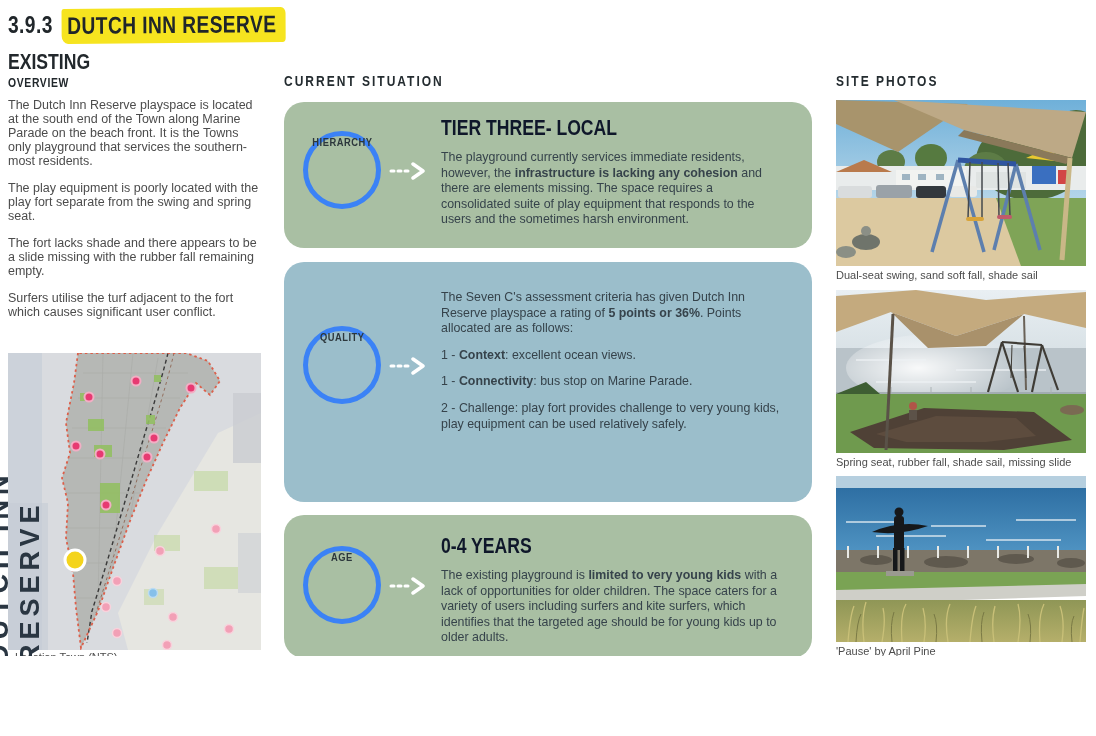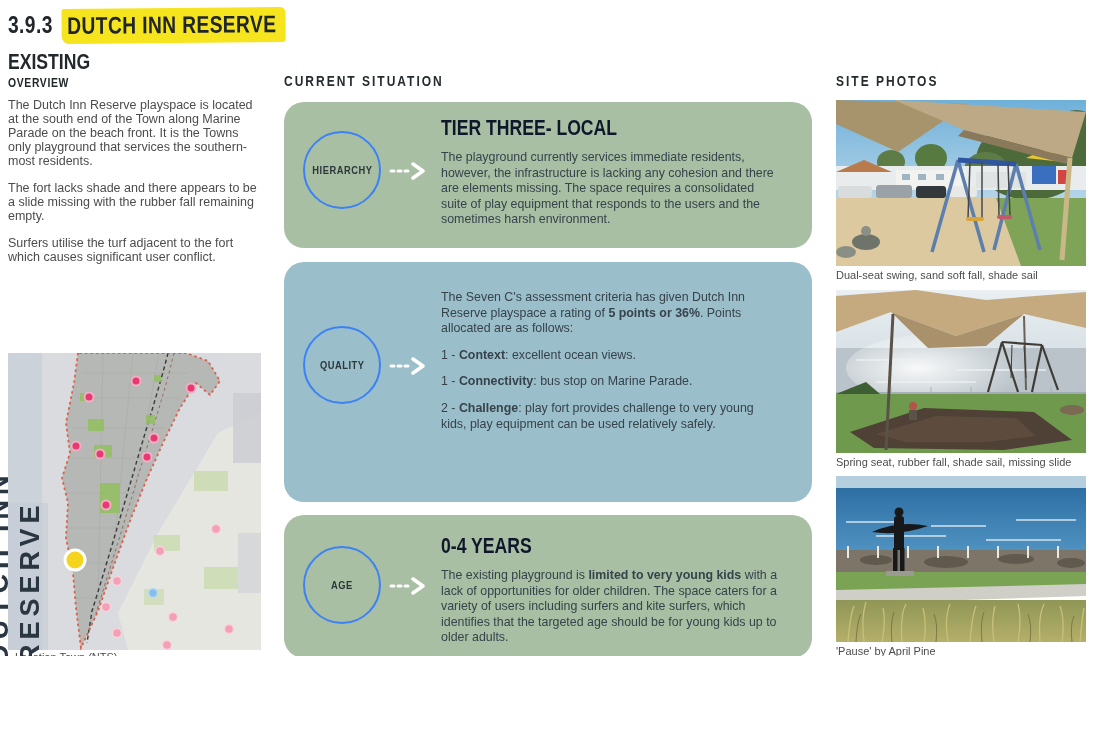--- a/index.html
+++ b/index.html
@@ -31,22 +31,22 @@
   .col-heading { position:absolute; font-size:15px; font-weight:700; color:#242c30; letter-spacing:2.5px; }
   .cs-heading { left:284px; top:72px; }
   .sp-heading { left:836px; top:72px; }
 
   .card { position:absolute; left:284px; width:528px; border-radius:20px; }
   .card-1 { top:102px; height:146px; background:#a9bfa3; }
   .card-2 { top:262px; height:240px; background:#9bbecb; }
   .card-3 { top:515px; height:143px; background:#a9bfa3; }
 
   .badge-circle {
-    position:absolute; left:19px; width:78px; height:78px; border:2px solid #3b82f6; border-radius:50%;
-    display:flex; align-items:center; justify-content:center;
+    position:absolute; left:19px; width:78px; height:78px; border:5px solid #3b82f6; border-radius:50%;
+    display:flex; justify-content:center;
   }
   .badge-circle span { font-size:11px; font-weight:700; color:#2c373c; letter-spacing:.6px; transform:scaleX(.85); display:inline-block; }
   .card-1 .badge-circle { top:29px; }
   .card-2 .badge-circle { top:64px; }
   .card-3 .badge-circle { top:31px; }
   .badge-arrow { position:absolute; left:105px; }
   .card-1 .badge-arrow { top:60px; }
   .card-2 .badge-arrow { top:95px; }
   .card-3 .badge-arrow { top:62px; }
 
@@ -78,20 +78,21 @@
       <span>3.9.3</span>
       <span class="hl">DUTCH INN RESERVE</span>
     </span>
   </div>
 
   <div class="h-existing"><span class="cond">EXISTING</span></div>
   <div class="h-overview"><span class="cond">OVERVIEW</span></div>
 
   <div class="intro">
     <p>The Dutch Inn Reserve playspace is located at the south end of the Town along Marine Parade on the beach front. It is the Towns only playground that services the southern-most residents.</p>
+    <p>The play equipment is poorly located with the play fort separate from the swing and spring seat.</p>
     <p>The fort lacks shade and there appears to be a slide missing with the rubber fall remaining empty.</p>
     <p>Surfers utilise the turf adjacent to the fort which causes significant user conflict.</p>
   </div>
 
   <div class="map-wrap">
     <svg width="253" height="297" viewBox="0 0 253 297">
       <rect x="0" y="0" width="253" height="297" fill="#d9dbdf"></rect>
       <rect x="0" y="0" width="34" height="297" fill="#ccd2da"></rect>
       <rect x="0" y="150" width="40" height="147" fill="#c5cbd5" opacity=".6"></rect>
       <polygon points="120,297 253,297 253,60 210,80 150,180 110,260" fill="#e6e6e1"></polygon>
@@ -167,37 +168,37 @@
   <section class="card card-1">
     <div class="badge-circle">
       <span>HIERARCHY</span>
     </div>
     <svg class="badge-arrow" width="40" height="18" viewBox="0 0 40 18">
       <line x1="2" y1="9" x2="22" y2="9" stroke="#fff" stroke-width="3" stroke-dasharray="3 4" stroke-linecap="round"></line>
       <path d="M24,2 L34,9 L24,16" fill="none" stroke="#fff" stroke-width="3.5" stroke-linecap="round" stroke-linejoin="round"></path>
     </svg>
     <div class="card-content">
       <div class="card-title"><span class="cond">TIER THREE- LOCAL</span></div>
-      <p class="card-body"><span>The playground currently services immediate residents, however, the </span><span style="font-weight: 400;">infrastructure is lacking any cohesion</span><span> and there are elements missing. The space requires a consolidated suite of play equipment that responds to the users and the sometimes harsh environment.</span></p>
+      <p class="card-body"><span>The playground currently services immediate residents, however, the </span><span style="font-weight: 700;">infrastructure is lacking any cohesion</span><span> and there are elements missing. The space requires a consolidated suite of play equipment that responds to the users and the sometimes harsh environment.</span></p>
     </div>
   </section>
 
   <section class="card card-2">
     <div class="badge-circle">
       <span>QUALITY</span>
     </div>
     <svg class="badge-arrow" width="40" height="18" viewBox="0 0 40 18">
       <line x1="2" y1="9" x2="22" y2="9" stroke="#fff" stroke-width="3" stroke-dasharray="3 4" stroke-linecap="round"></line>
       <path d="M24,2 L34,9 L24,16" fill="none" stroke="#fff" stroke-width="3.5" stroke-linecap="round" stroke-linejoin="round"></path>
     </svg>
     <div class="card-content">
       <p class="card-body"><span>The Seven C's assessment criteria has given Dutch Inn Reserve playspace a rating of </span><span style="font-weight: 700;">5 points or 36%</span><span>. Points allocated are as follows:</span></p>
       <p class="card-point"><span>1 - </span><span style="font-weight: 700;">Context</span><span>: excellent ocean views.</span></p>
       <p class="card-point"><span>1 - </span><span style="font-weight: 700;">Connectivity</span><span>: bus stop on Marine Parade.</span></p>
-      <p class="card-point"><span>2 - </span><span style="font-weight: 700;">Challenge</span><span>: play fort provides challenge to very young kids, play equipment can be used relatively safely.</span></p>
+      <p class="card-point"><span>2 - </span><span style="font-weight: 400;">Challenge</span><span>: play fort provides challenge to very young kids, play equipment can be used relatively safely.</span></p>
     </div>
   </section>
 
   <section class="card card-3">
     <div class="badge-circle">
       <span>AGE</span>
     </div>
     <svg class="badge-arrow" width="40" height="18" viewBox="0 0 40 18">
       <line x1="2" y1="9" x2="22" y2="9" stroke="#fff" stroke-width="3" stroke-dasharray="3 4" stroke-linecap="round"></line>
       <path d="M24,2 L34,9 L24,16" fill="none" stroke="#fff" stroke-width="3.5" stroke-linecap="round" stroke-linejoin="round"></path>

